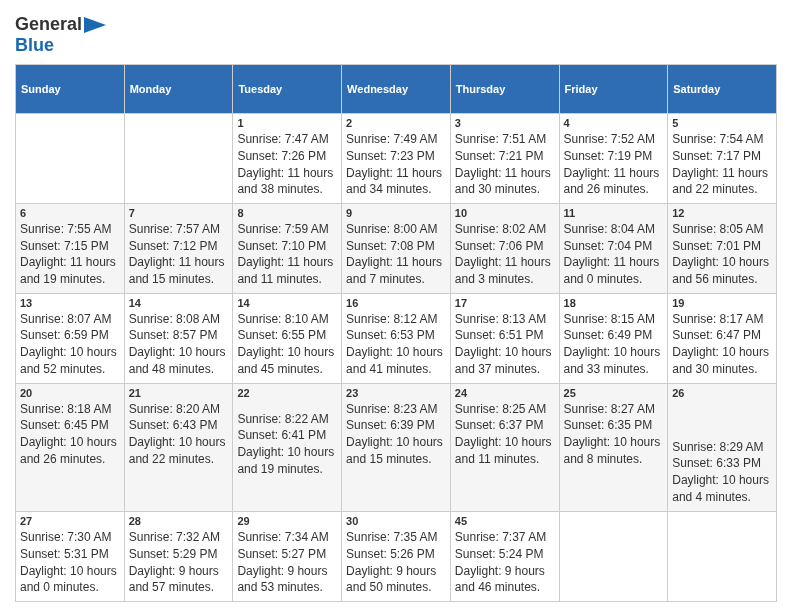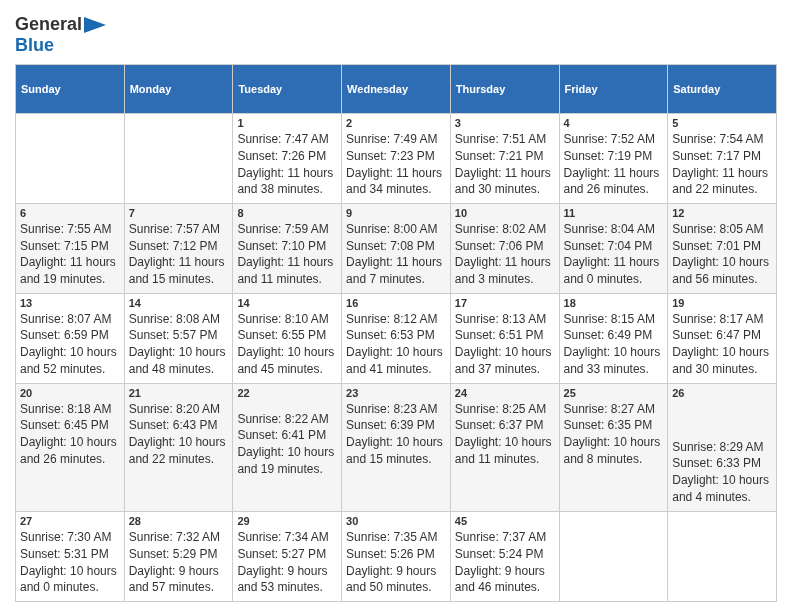--- a/index.html
+++ b/index.html
@@ -199,21 +199,21 @@
         <tr>
           <td>
             <span class="day-number">13</span>
             <div class="day-info" style="white-space: pre-line;">Sunrise: 8:07 AM
 Sunset: 6:59 PM
 Daylight: 10 hours and 52 minutes.</div>
           </td>
           <td>
             <span class="day-number">14</span>
             <div class="day-info" style="white-space: pre-line;">Sunrise: 8:08 AM
-Sunset: 5:57 PM
+Sunset: 8:57 PM
 Daylight: 10 hours and 48 minutes.</div>
           </td>
           <td>
             <span class="day-number">14</span>
             <div class="day-info" style="white-space: pre-line;">Sunrise: 8:10 AM
 Sunset: 6:55 PM
 Daylight: 10 hours and 45 minutes.</div>
           </td>
           <td>
             <span class="day-number">16</span>

